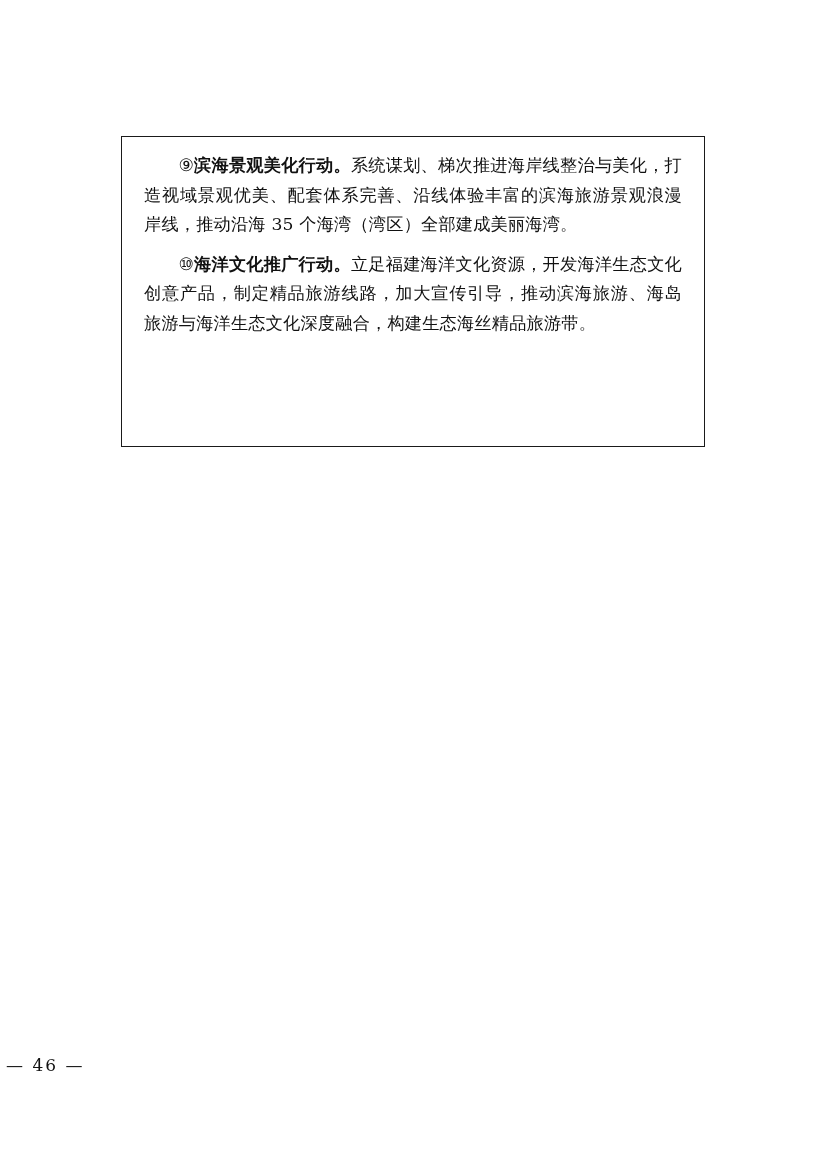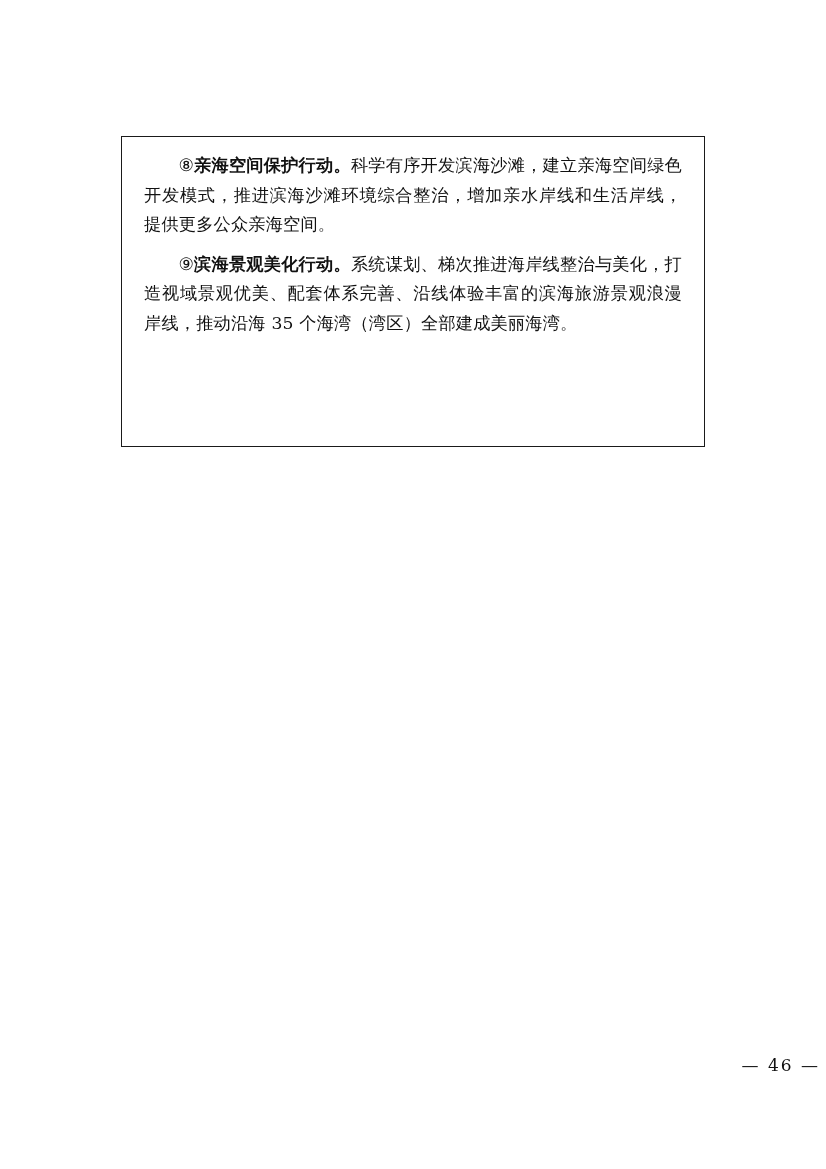--- a/index.html
+++ b/index.html
@@ -48,46 +48,46 @@
     font-weight: bold;
   }
   .marker {
     font-weight: normal;
   }
   .footer {
     position: absolute;
     left: 0;
     top: 1055px;
     width: 826px;
-    text-align: right;
+    text-align: left;
     font-size: 17px;
     color: #111111;
     font-family: "DejaVu Serif", "Liberation Serif", serif;
     letter-spacing: 2px;
   }
   .footer .pgnum {
     display: inline-block;
     padding: 0 6px;
   }
 </style>
 </head>
 <body>
 
 <div class="page">
 
   <div class="box">
 
-    <p class="para">
-      <span class="marker">⑧</span><span class="lead">亲海空间保护行动。</span><span>科学有序开发滨海沙滩，建立亲海空间绿色开发模式，推进滨海沙滩环境综合整治，增加亲水岸线和生活岸线，提供更多公众亲海空间。</span>
-    </p>
 
     <p class="para">
       <span class="marker">⑨</span><span class="lead">滨海景观美化行动。</span><span>系统谋划、梯次推进海岸线整治与美化，打造视域景观优美、配套体系完善、沿线体验丰富的滨海旅游景观浪漫岸线，推动沿海 35 个海湾（湾区）全部建成美丽海湾。</span>
     </p>
 
+    <p class="para">
+      <span class="marker">⑩</span><span class="lead">海洋文化推广行动。</span><span>立足福建海洋文化资源，开发海洋生态文化创意产品，制定精品旅游线路，加大宣传引导，推动滨海旅游、海岛旅游与海洋生态文化深度融合，构建生态海丝精品旅游带。</span>
+    </p>
 
   </div>
 
   <div class="footer">
     <span class="pgnum">— 46 —</span>
   </div>
 
 </div>
 
 </body></html>

